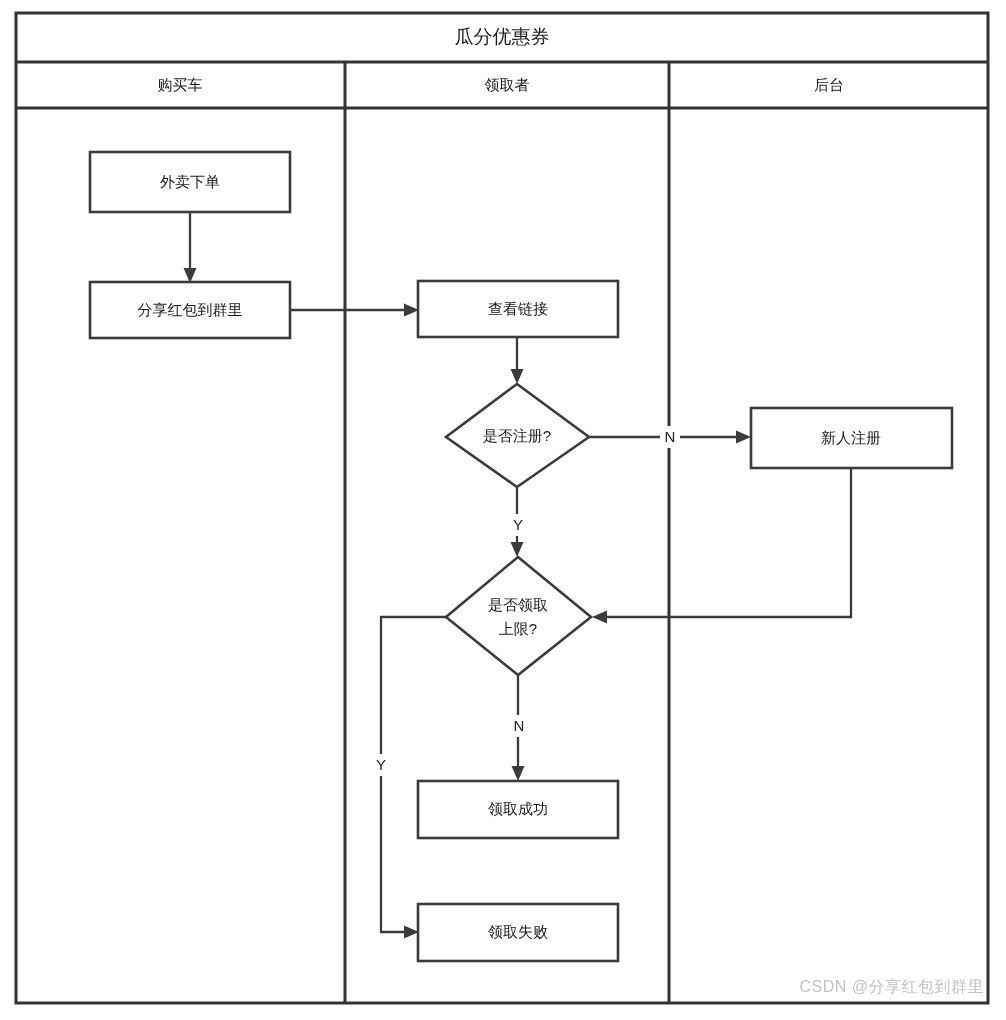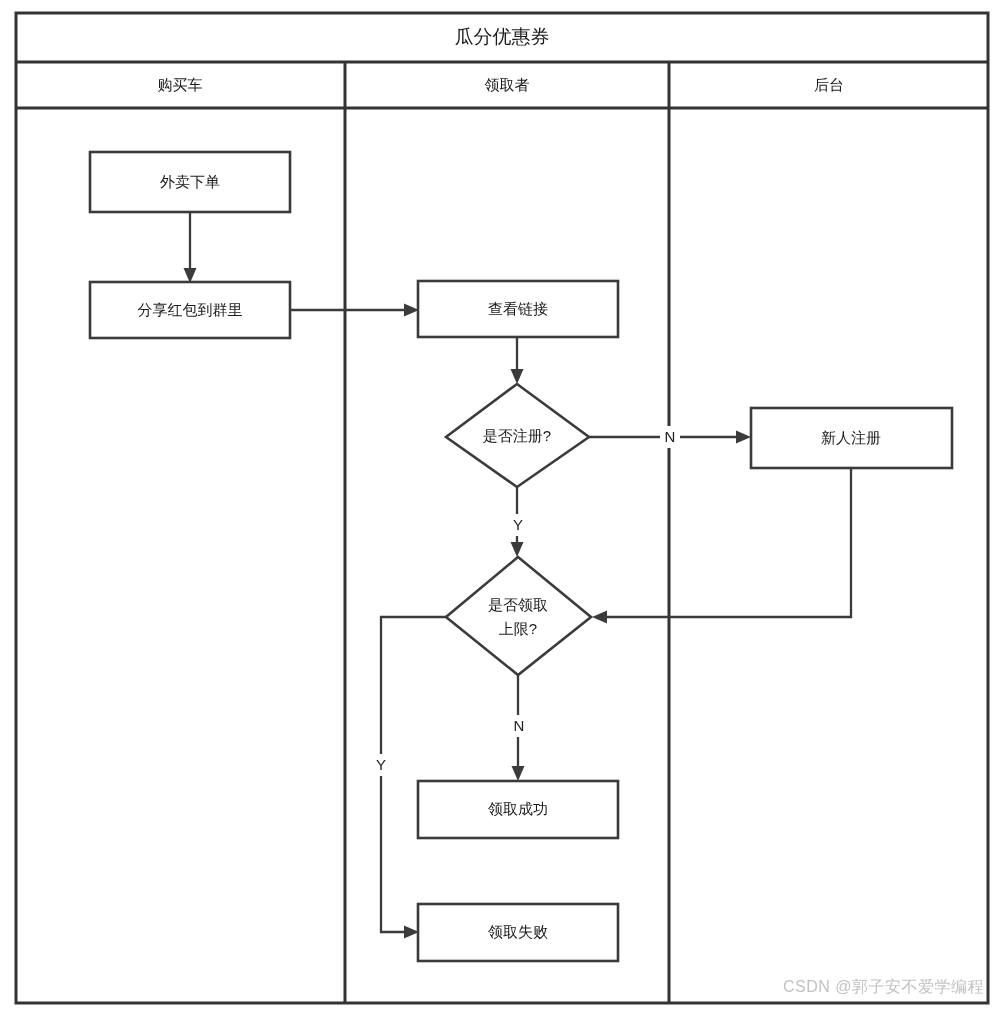--- a/index.html
+++ b/index.html
@@ -215,15 +215,15 @@
     </g>
 
     
     <g>
       <rect class="node-box" x="418" y="904" width="200" height="57"></rect>
       <text class="t-node" x="518" y="933">领取失败</text>
     </g>
 
   </svg>
 
-  <div class="watermark">CSDN @郭子安不爱学编程</div>
+  <div class="watermark">CSDN @分享红包到群里</div>
 
 </div>
 
 </body></html>

